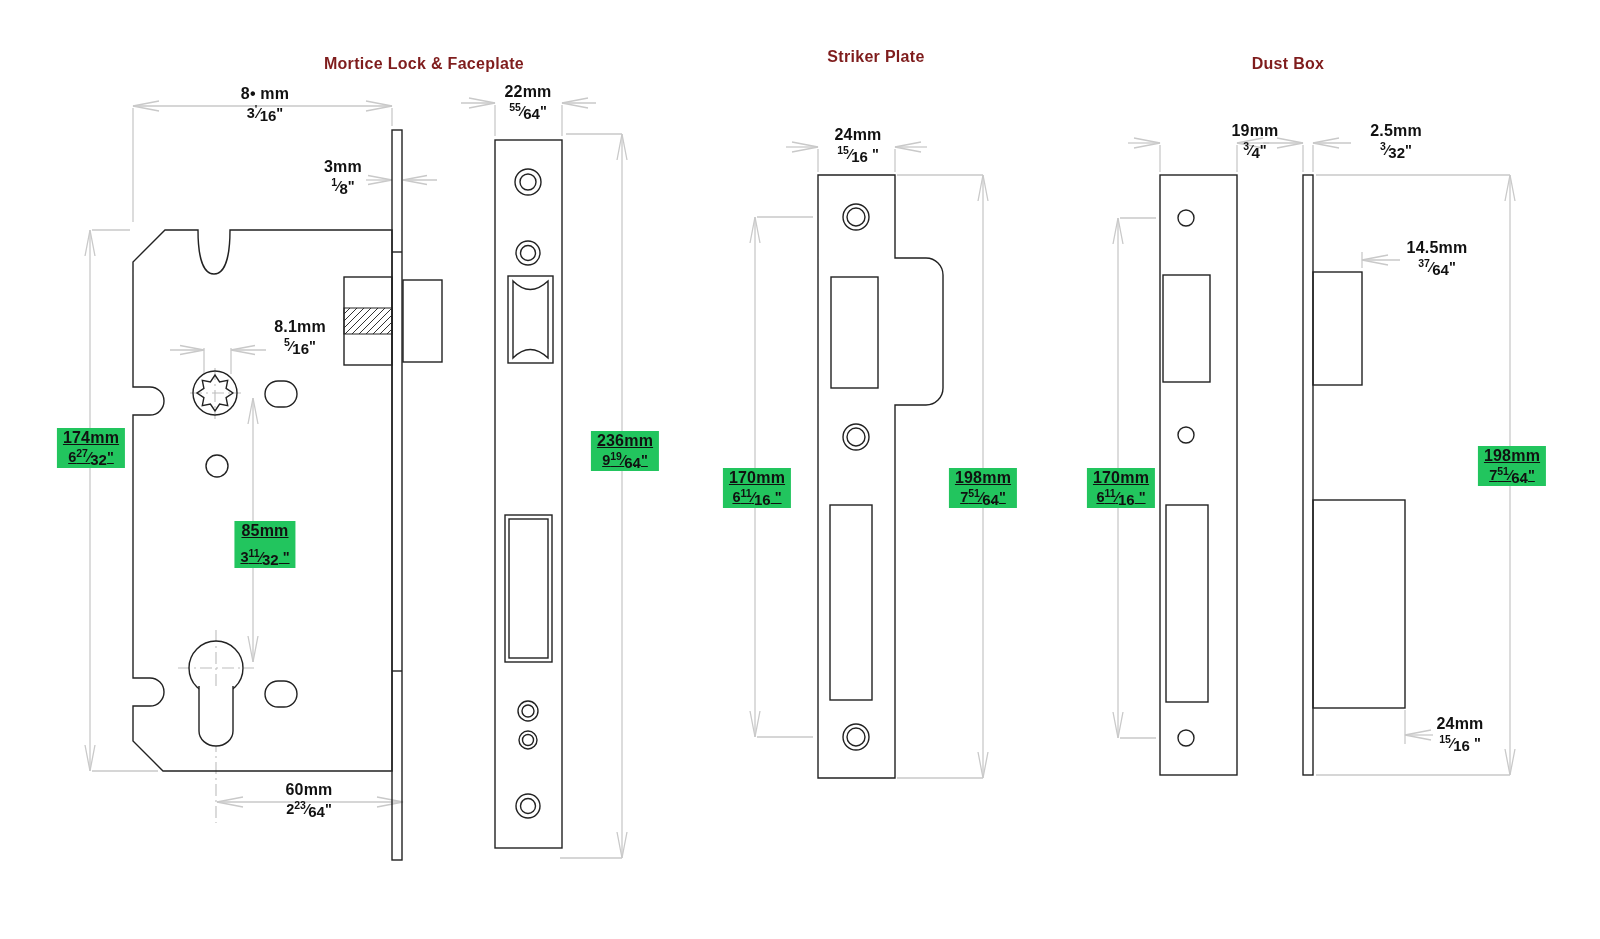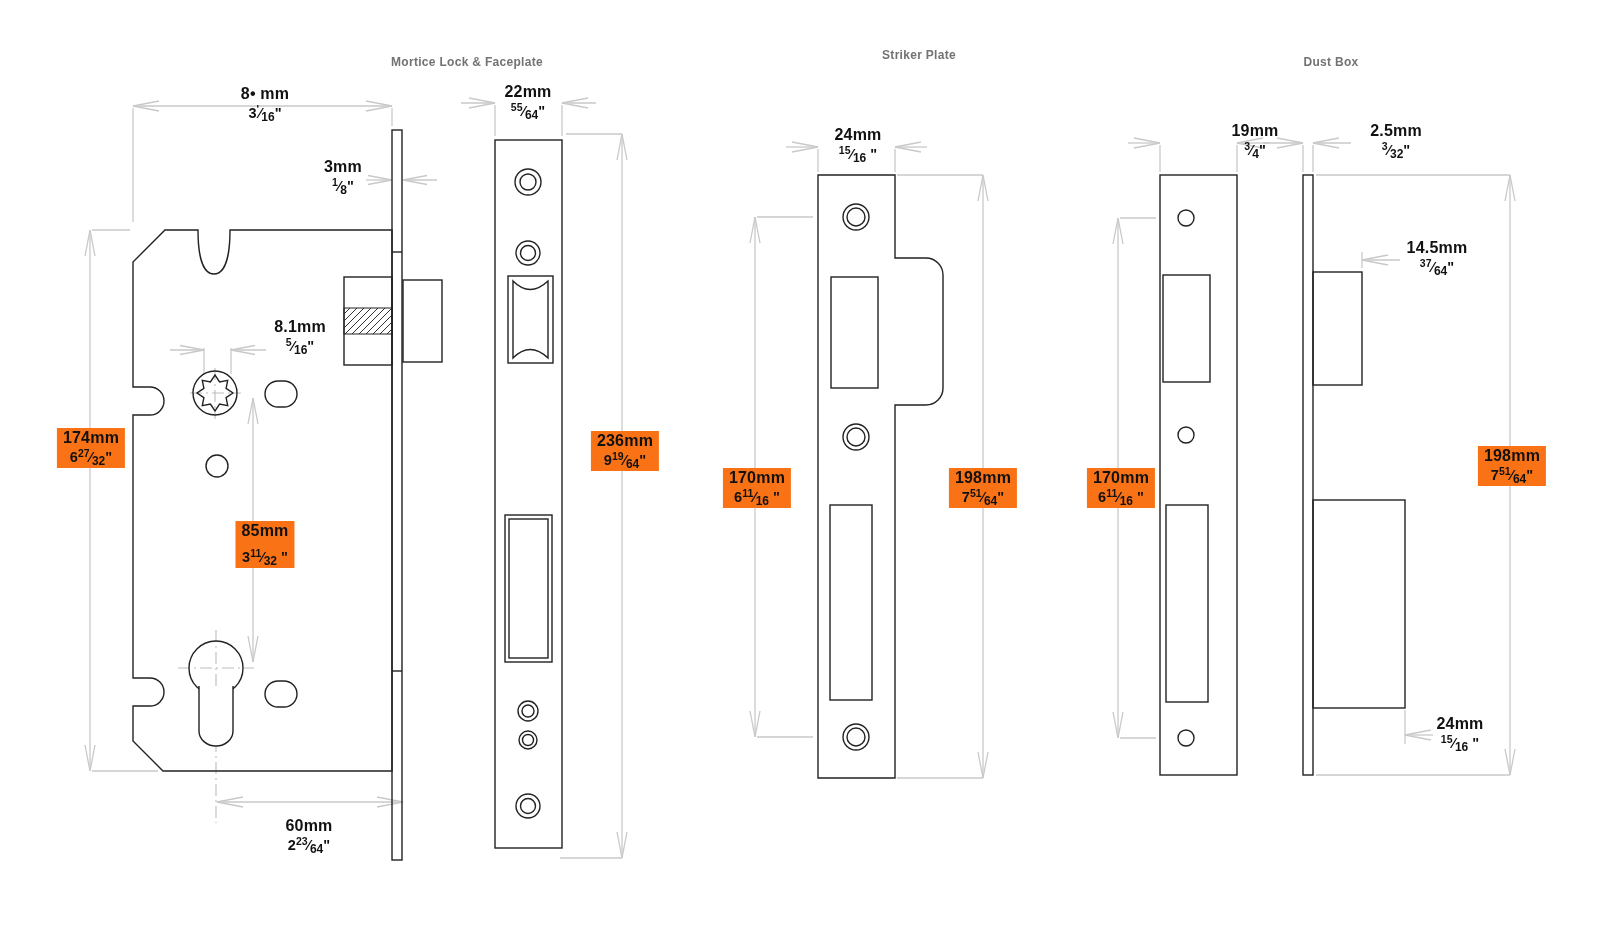--- a/index.html
+++ b/index.html
@@ -1,25 +1,25 @@
 <!DOCTYPE html>
 <html><head>
 <meta charset="utf-8">
 <style>
   html,body{margin:0;padding:0;background:#ffffff;}
   body{width:1600px;height:939px;font-family:"Liberation Sans",sans-serif;color:#111;}
   .stage{position:relative;width:1600px;height:939px;overflow:hidden;background:#fff;}
   .stage svg{position:absolute;left:0;top:0;}
-  .title{position:absolute;transform:translateX(-50%);font-size:12px;font-weight:700;letter-spacing:.3px;white-space:nowrap;color:#737373;margin-left:43px;}
+  .title{position:absolute;transform:translateX(-50%);font-size:16px;font-weight:700;letter-spacing:.3px;white-space:nowrap;color:#7f1d1d;}
   .dim{position:absolute;transform:translateX(-50%);text-align:center;line-height:1.1;white-space:nowrap;color:#111;}
   .dim .mm{font-size:16px;font-weight:700;letter-spacing:.2px;}
   .dim .in{font-size:14.5px;font-weight:700;line-height:1;margin-top:1px;}
-  .dim.v{background:#f97316;padding:1px 6px;}
+  .dim.v{background:#22c55e;padding:1px 6px;text-decoration:underline;}
   .dim sup{font-size:10.5px;vertical-align:5px;font-weight:700;}
-  .dim sub{font-size:12px;vertical-align:-3px;font-weight:700;}
+  .dim sub{font-size:15px;vertical-align:-3px;font-weight:700;}
   .dim .fs{font-size:14px;font-weight:700;}
   
   .ol{stroke:#222;stroke-width:1.4;fill:none;}
   .dl{stroke:#c9c9c9;stroke-width:1.3;fill:none;}
   .ah{stroke:#c9c9c9;stroke-width:1.3;fill:none;}
   .cl{stroke:#bdbdbd;stroke-width:1.1;fill:none;stroke-dasharray:12 4 2 4;}
 </style>
 </head>
 <body>
 
@@ -232,21 +232,21 @@
 <div class="dim v" style="left:91px;top:428px">
   <div class="mm">174mm</div>
   <div class="in"><span>6</span><sup>27</sup><span class="fs">⁄</span><sub>32</sub><span>"</span></div>
 </div>
 
 <div class="dim v" style="left:265px;top:521px">
   <div class="mm">85mm</div>
   <div class="in" style="margin-top:8px"><span>3</span><sup>11</sup><span class="fs">⁄</span><sub>32</sub><span> "</span></div>
 </div>
 
-<div class="dim h" style="left:309px;top:817px">
+<div class="dim h" style="left:309px;top:781px">
   <div class="mm">60mm</div>
   <div class="in"><span>2</span><sup>23</sup><span class="fs">⁄</span><sub>64</sub><span>"</span></div>
 </div>
 
 <div class="dim v" style="left:625px;top:431px">
   <div class="mm">236mm</div>
   <div class="in"><span>9</span><sup>19</sup><span class="fs">⁄</span><sub>64</sub><span>"</span></div>
 </div>
 
 <div class="dim h" style="left:858px;top:126px">

